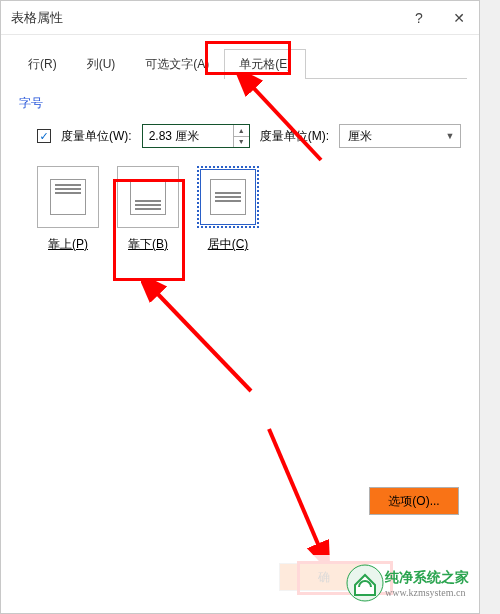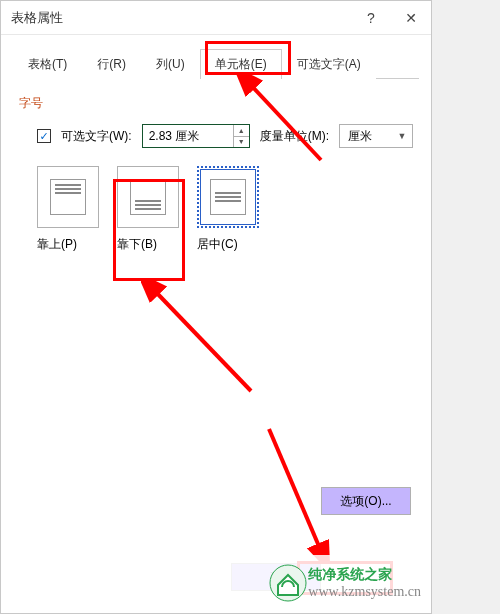--- a/index.html
+++ b/index.html
@@ -9,21 +9,21 @@
     font-size: 12px;
     background: #f0f0f0;
     width: 500px;
     height: 614px;
     position: relative;
     overflow: hidden;
   }
   .dialog {
     position: absolute;
     left: 0; top: 0;
-    width: 432px; height: 614px;
+    width: 480px; height: 614px;
     background: #ffffff;
     border: 1px solid #c8c8c8;
   }
   .titlebar {
     height: 34px;
     display: flex;
     align-items: center;
     padding-left: 10px;
     background: #ffffff;
     border-bottom: 1px solid #e8e8e8;
@@ -63,21 +63,21 @@
   }
   .hl-box-tab {
     position: absolute;
     border: 3px solid #ff0000;
     pointer-events: none;
   }
   .content {
     padding: 16px 18px 0 18px;
   }
   .group-label {
-    color: #c2410c;
+    color: #1d4ed8;
     margin-bottom: 12px;
   }
   .row {
     display: flex;
     align-items: center;
     gap: 10px;
     margin-left: 18px;
     margin-bottom: 18px;
   }
   .checkbox {
@@ -135,22 +135,23 @@
     margin-left: 0px;
   }
   .valign-options {
     display: flex;
     gap: 18px;
     margin: 14px 0 10px 18px;
   }
   .valign-option {
     display: flex;
     flex-direction: column;
-    align-items: flex-start;
+    align-items: center;
     gap: 8px;
+    text-decoration: underline;
   }
   .valign-box {
     width: 62px; height: 62px;
     border: 1px solid #b0b0b0;
     display: flex;
     align-items: center;
     justify-content: center;
     background: #fff;
   }
   .valign-box .inner {
@@ -175,21 +176,21 @@
   }
   .hl-box-align {
     position: absolute;
     border: 3px solid #ff0000;
     pointer-events: none;
   }
   .options-btn, .ok-btn {
     position: absolute;
     height: 28px;
     border: 1px solid #b0b0b0;
-    background: #c4b5fd;
+    background: #f97316;
     display: flex; align-items: center; justify-content: center;
     font-size: 12px;
     padding: 0 4px;
   }
   .options-btn {
     right: 20px;
     bottom: 98px;
     width: 90px;
   }
   .ok-btn {
@@ -218,54 +219,53 @@
   .watermark .wm-logo {
     width: 40px; height: 40px;
     border-radius: 50%;
     display: flex; align-items: center; justify-content: center;
   }
   .watermark .wm-text {
     display: flex; flex-direction: column; align-items: flex-start;
     font-family: "Microsoft YaHei";
   }
   .watermark .wm-text .zh { font-size: 14px; color: #2aa44f; font-weight: bold; }
-  .watermark .wm-text .en { font-size: 14px; color: #888; }
+  .watermark .wm-text .en { font-size: 10px; color: #888; }
   
   .arrow {
     position: absolute;
     pointer-events: none;
   }
 </style>
 </head>
 <body>
 
 <div class="dialog">
 
   <div class="titlebar">
     <span class="title">表格属性</span>
     <div class="win-btn">?</div>
     <div class="win-btn">
       <span>✕</span>
     </div>
   </div>
 
   <div class="tabs">
-    <div class="tab"><span>表格(T)</span></div>
     <div class="tab"><span>行(R)</span></div>
     <div class="tab"><span>列(U)</span></div>
+    <div class="tab"><span>可选文字(A)</span></div>
     <div class="tab active"><span>单元格(E)</span></div>
-    <div class="tab"><span>可选文字(A)</span></div>
   </div>
 
   <div class="content">
 
     <div class="group-label">字号</div>
     <div class="row">
       <span class="checkbox">✓</span>
-      <span>可选文字(W):</span>
+      <span>度量单位(W):</span>
 
       <span class="num-input-wrap">
         <span class="num-input">2.83 厘米</span>
         <span class="spin">
           <div>▲</div>
           <div>▼</div>
         </span>
       </span>
 
       <span style="margin-left:0;">度量单位(M):</span>

